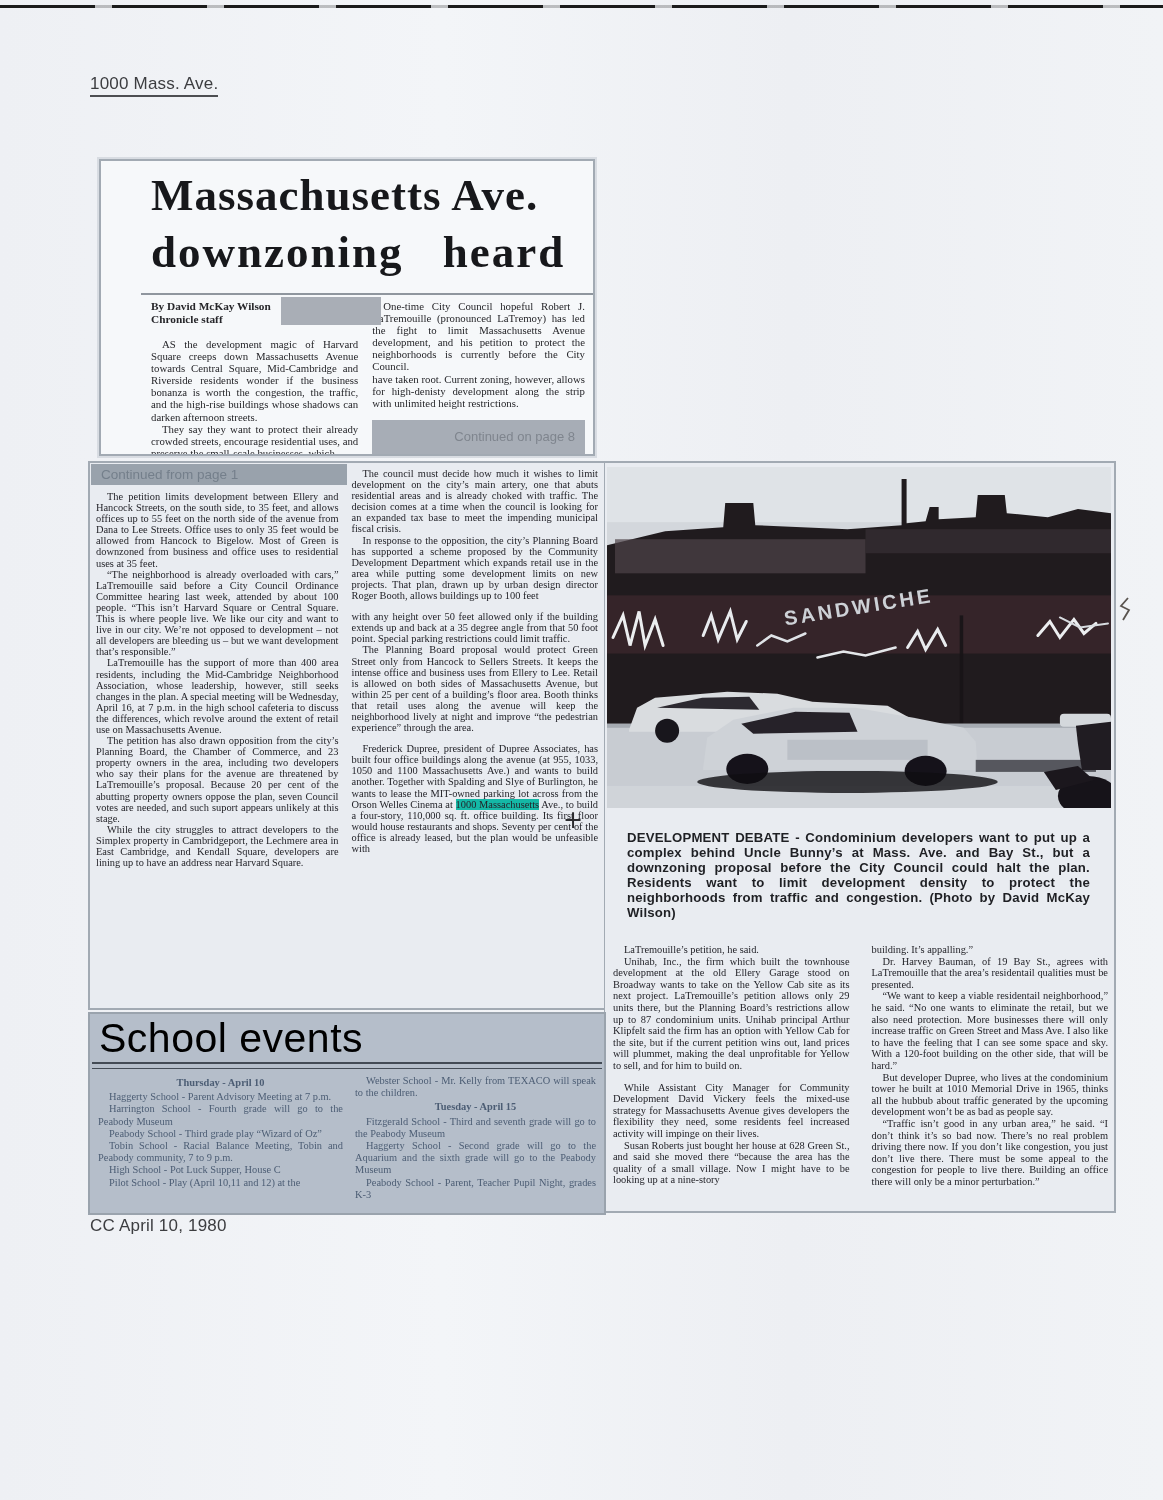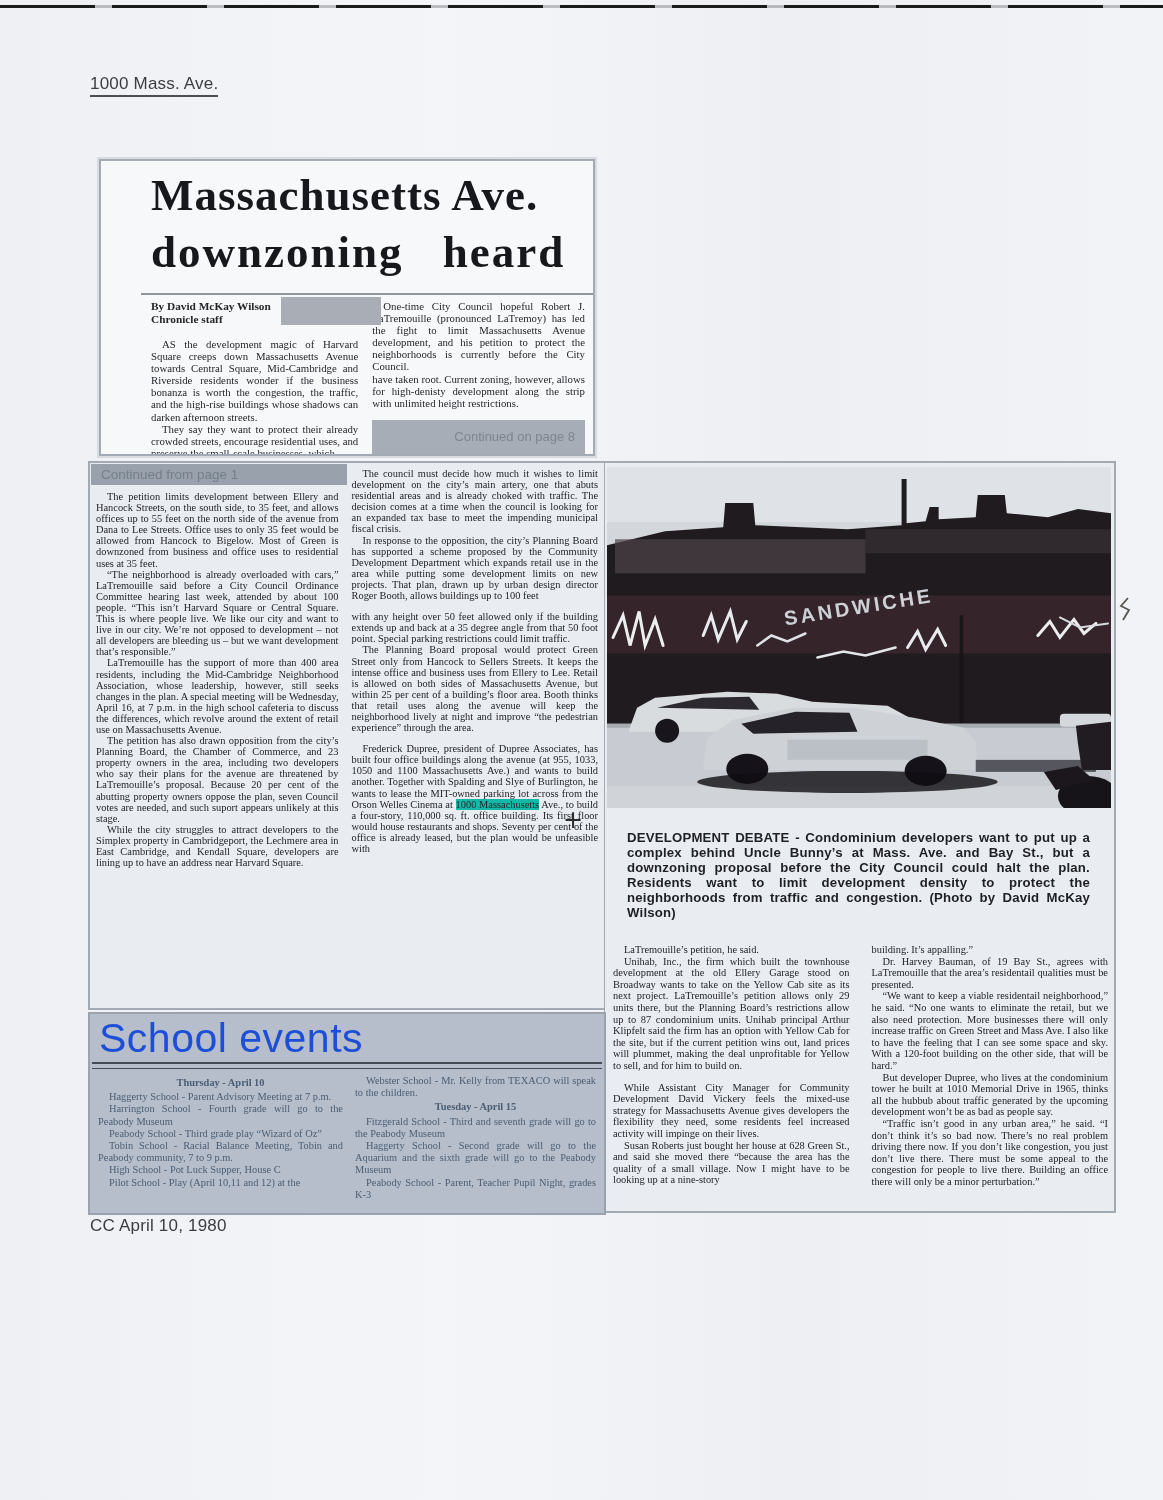--- a/index.html
+++ b/index.html
@@ -53,21 +53,21 @@
   .photo{margin:4px 2px 0 2px;line-height:0;}
   .caption{margin:16px;padding:6px 8px 0 6px;font-family:"Liberation Sans",sans-serif;
     font-weight:bold;font-size:13.2px;line-height:15px;color:#1f2024;
     letter-spacing:.2px;text-align:justify;}
   .c34{display:flex;gap:22px;padding:8px 6px 0 8px;font-size:10.4px;line-height:11.6px;color:#24242a;height:305px;}
   .col3{width:243px;}
   .col4{width:243px;}
   
   .se{left:88px;top:1012px;width:518px;height:203px;background:#b5beca;border-color:#9aa3ad;}
   .se-title{font-family:"Liberation Sans",sans-serif;font-size:41px;line-height:46px;
-    color:#1d4ed8;padding:1px 0 0 9px;letter-spacing:.5px;}
+    color:#000000;padding:1px 0 0 9px;letter-spacing:.5px;}
   .se-rule{height:4px;border-top:2px solid #434b55;border-bottom:1px solid #434b55;margin:1px 2px 0 2px;}
   .se-cols{display:flex;gap:12px;padding:6px 8px;font-size:10.4px;line-height:12.2px;color:#4c5d74;}
   .seL{width:246px;}
   .seR{width:242px;}
   .se-head{margin:2px 0;text-align:center;font-weight:bold;text-indent:0;}
   .plus{position:absolute;left:563px;top:806px;font-size:24px;color:#2b2b2e;font-family:"DejaVu Sans",sans-serif;}
   .pen-mark{position:absolute;left:1117px;top:596px;}
 </style>
 </head>
 <body>

